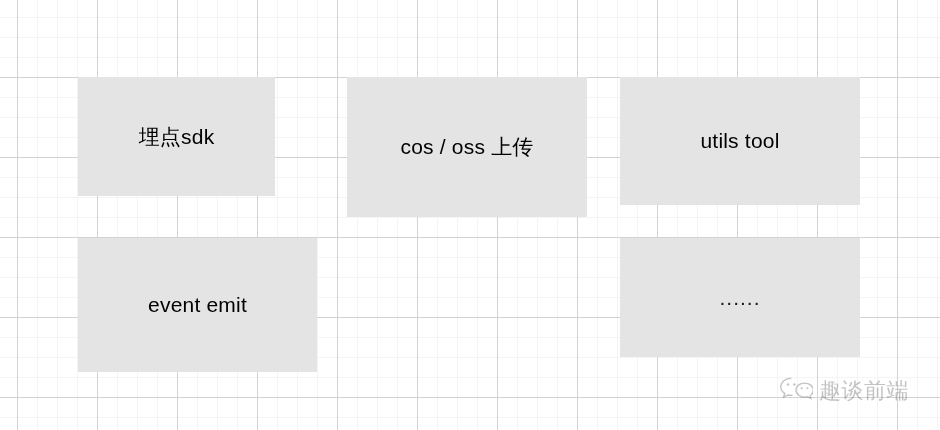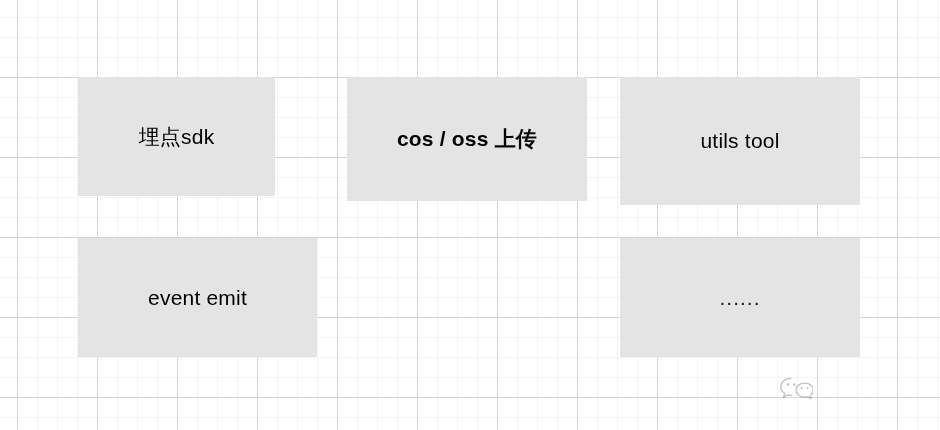--- a/index.html
+++ b/index.html
@@ -43,24 +43,24 @@
   .node-label {
     font-family: "Liberation Sans", "DejaVu Sans", sans-serif;
     font-size: 21px;
     line-height: 1.2;
     color: #000000;
     letter-spacing: 0.2px;
     white-space: pre;
   }
   
   .n0 { left: 78px;  top: 77px;  width: 197px; height: 119px; }
-  .n1 { left: 347px; top: 77px;  width: 240px; height: 124px; font-weight: bold; }
+  .n1 { left: 347px; top: 77px;  width: 240px; height: 140px; }
   .n2 { left: 620px; top: 77px;  width: 240px; height: 128px; }
   
-  .n3 { left: 78px;  top: 238px; width: 239px; height: 119px; }
+  .n3 { left: 78px;  top: 238px; width: 239px; height: 134px; }
   .n4 { left: 347px; top: 238px; width: 240px; height: 119px; }
   .n5 { left: 620px; top: 238px; width: 240px; height: 119px; }
 
   .dots-label {
     font-size: 21px;
     color: #1a1a1a;
     letter-spacing: 1px;
   }
 
   
@@ -121,15 +121,16 @@
           <path d="M31.9 19.0c1.5-1.3 2.4-3.0 2.4-4.9 0-3.9-3.9-7.0-8.7-7.0s-8.7 3.1-8.7 7.0 3.9 7.0 8.7 7.0c1.0 0 1.9-0.1 2.8-0.4l3.5 1.8-0.8-3.3"></path>
         </g>
         <g fill="#3c3c3c">
           <circle cx="9.0" cy="8.6" r="1.25"></circle>
           <circle cx="15.4" cy="8.6" r="1.25"></circle>
           <circle cx="22.7" cy="12.3" r="1.05"></circle>
           <circle cx="28.4" cy="12.3" r="1.05"></circle>
         </g>
       </svg>
     </span>
+    <span class="wm-text">趣谈前端</span>
   </div>
 
 </div>
 
 </body></html>

